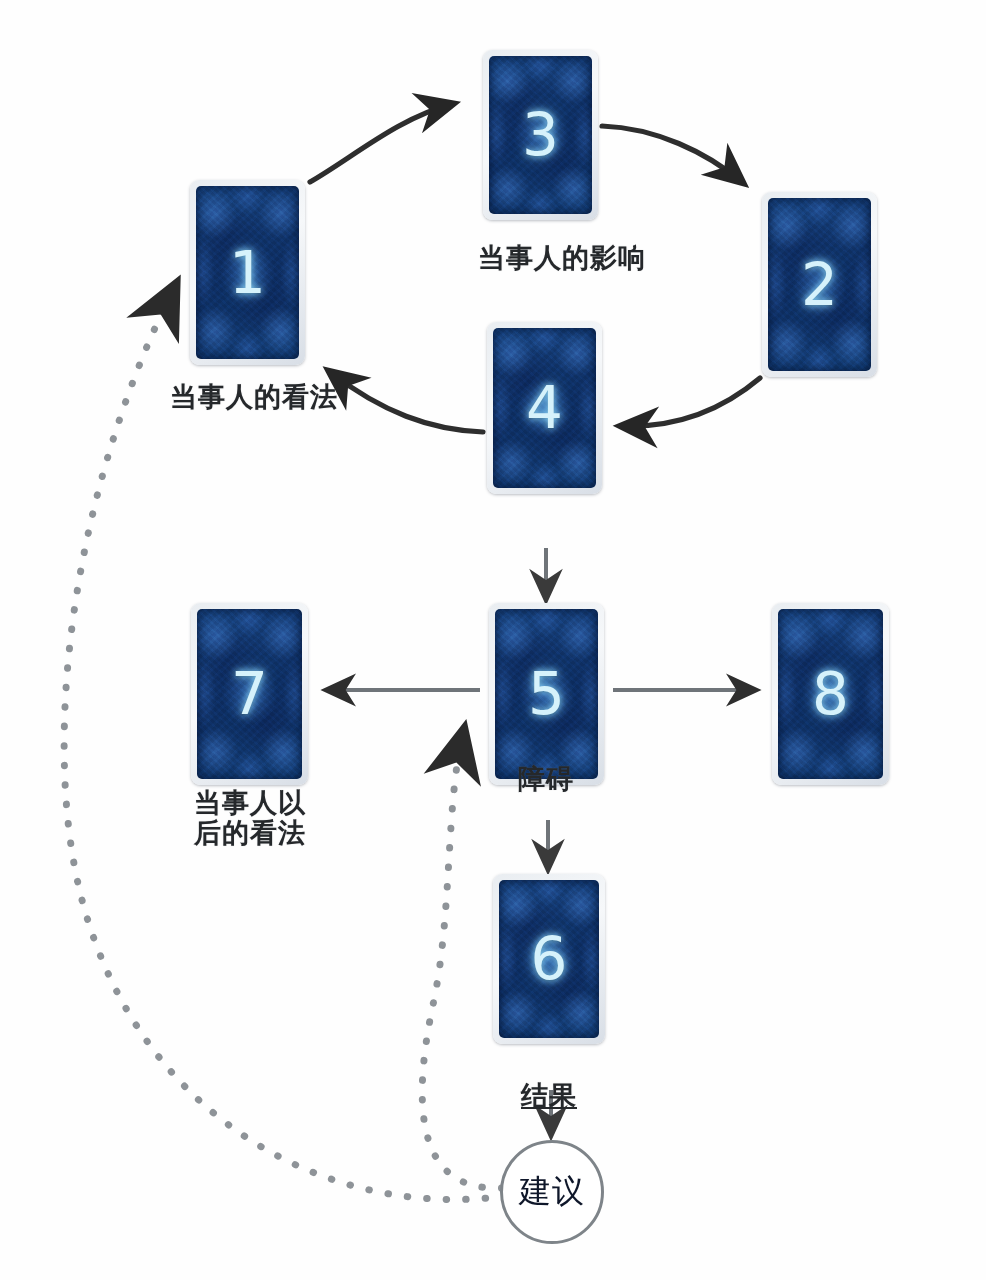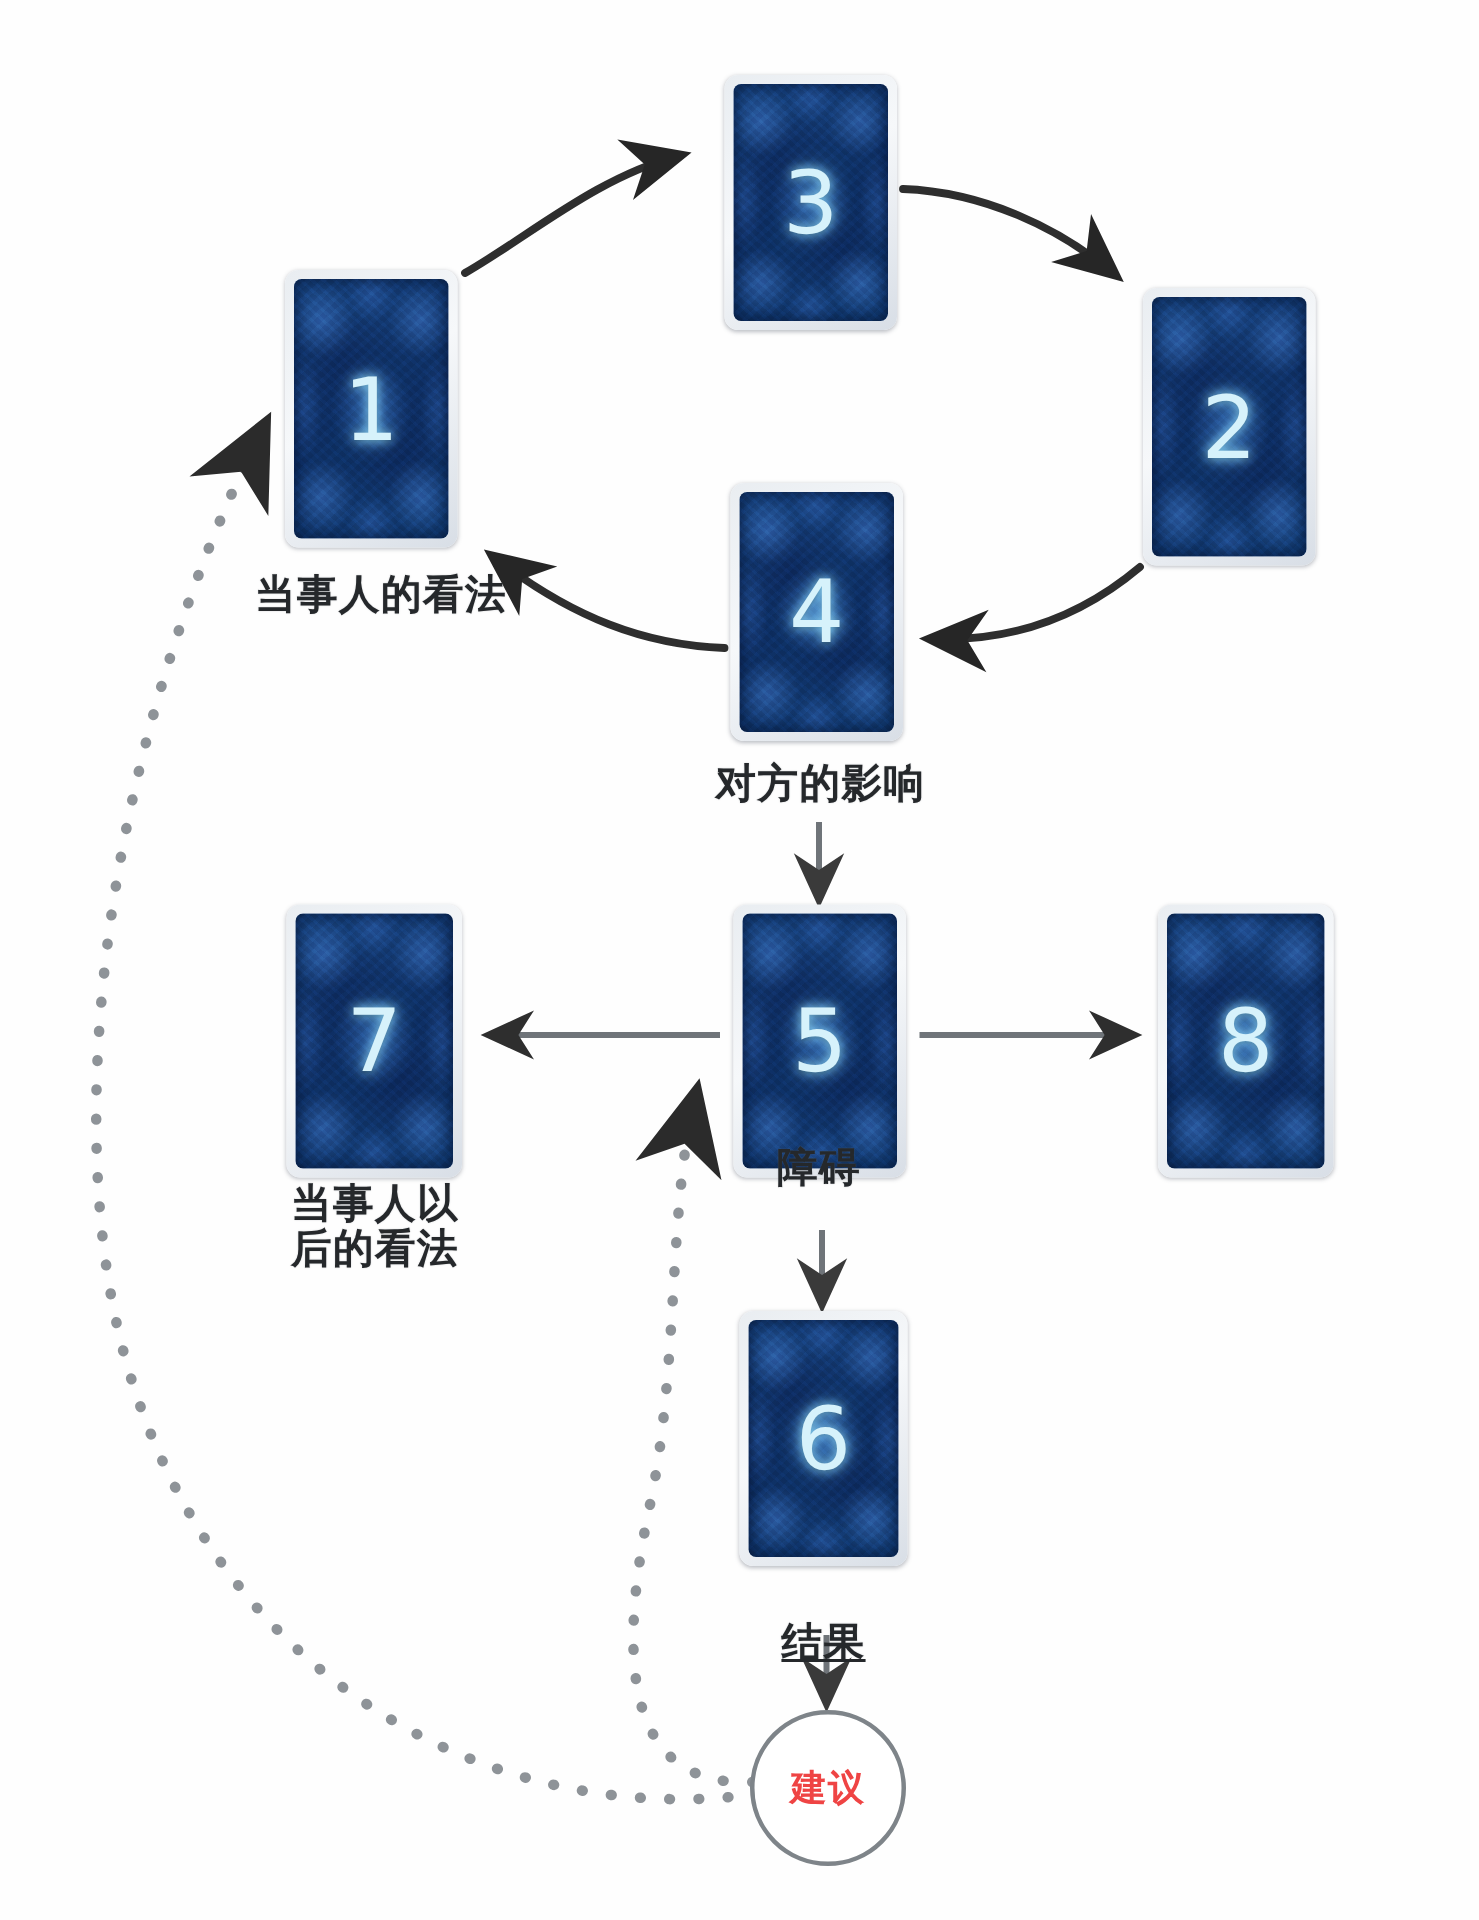--- a/index.html
+++ b/index.html
@@ -99,23 +99,23 @@
   .advice-circle {
     position: absolute;
     box-sizing: border-box;
     border: 3px solid #7e8489;
     border-radius: 50%;
     background: #ffffff;
     display: flex;
     align-items: center;
     justify-content: center;
     font-family: "DejaVu Sans", "Liberation Sans", sans-serif;
-    font-size: 24px;
-    font-weight: 700;
-    color: #ef4444;
+    font-size: 32px;
+    font-weight: 400;
+    color: #0f172a;
     letter-spacing: 1px;
   }
 </style>
 </head>
 <body>
 
 <div id="stage">
 
   <svg id="arrow-layer" viewBox="0 0 986 1280" width="986" height="1280" xmlns="http://www.w3.org/2000/svg">
     <defs>
@@ -219,25 +219,25 @@
       <div class="card-num">8</div>
     </div>
   </div>
 
   <div class="card" style="left:493px; top:874px; width:112px; height:170px;">
     <div class="card-face">
       <div class="card-num">6</div>
     </div>
   </div>
 
+  <div class="label" style="left:432px; top:243px; width:260px;">当事人的影响</div>
 
   <div class="label" style="left:124px; top:382px; width:260px;">当事人的看法</div>
 
 
-  <div class="label" style="left:432px; top:508px; width:230px;">对方的影响</div>
 
   <div class="label" style="left:150px; top:788px; width:200px;">当事人以
 后的看法</div>
 
   <div class="label" style="left:486px; top:764px; width:120px;">障碍</div>
 
 
   <div class="label" style="left:489px; top:1081px; width:120px;text-decoration:underline;">结果</div>
 
   <div class="advice-circle" style="left:500px; top:1140px; width:104px; height:104px;">

